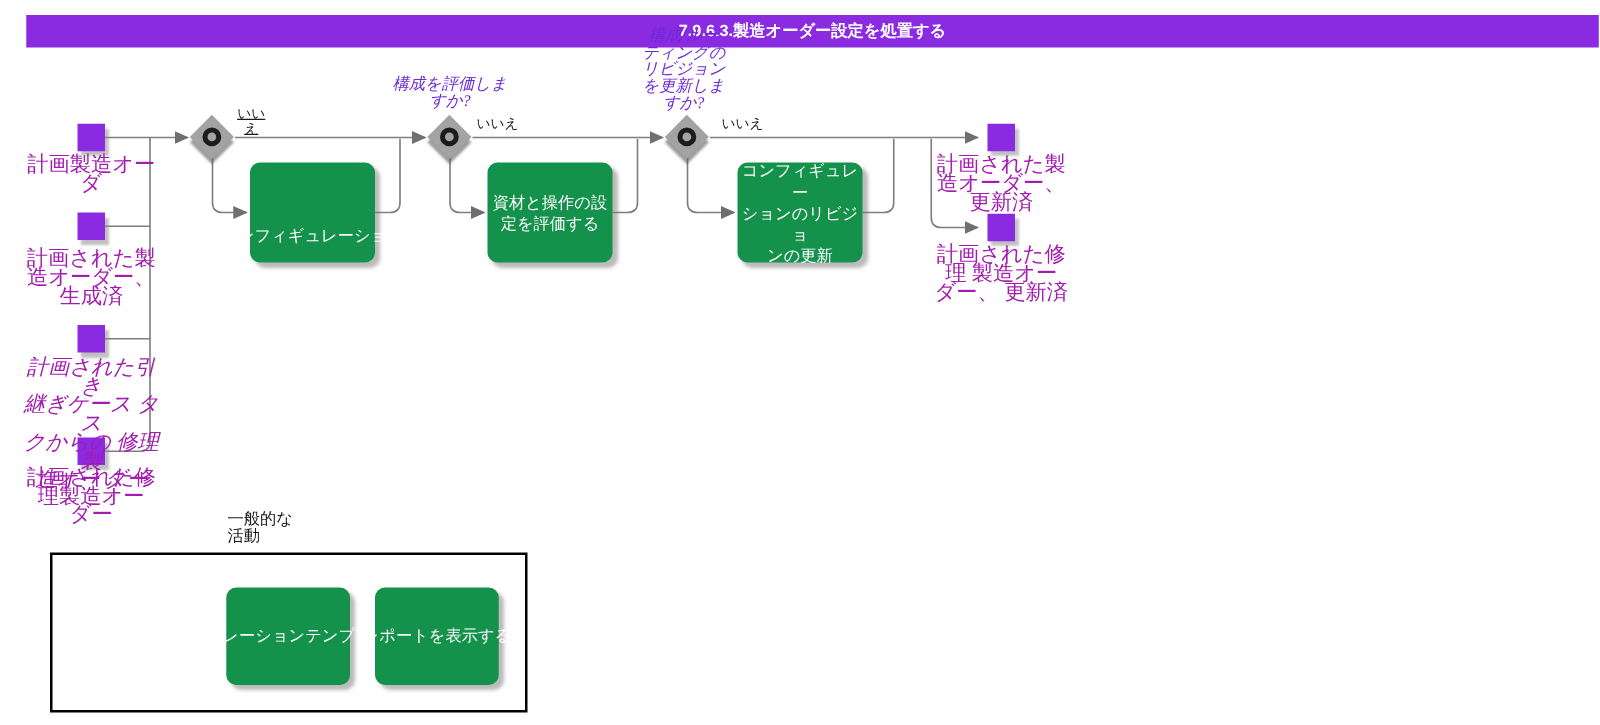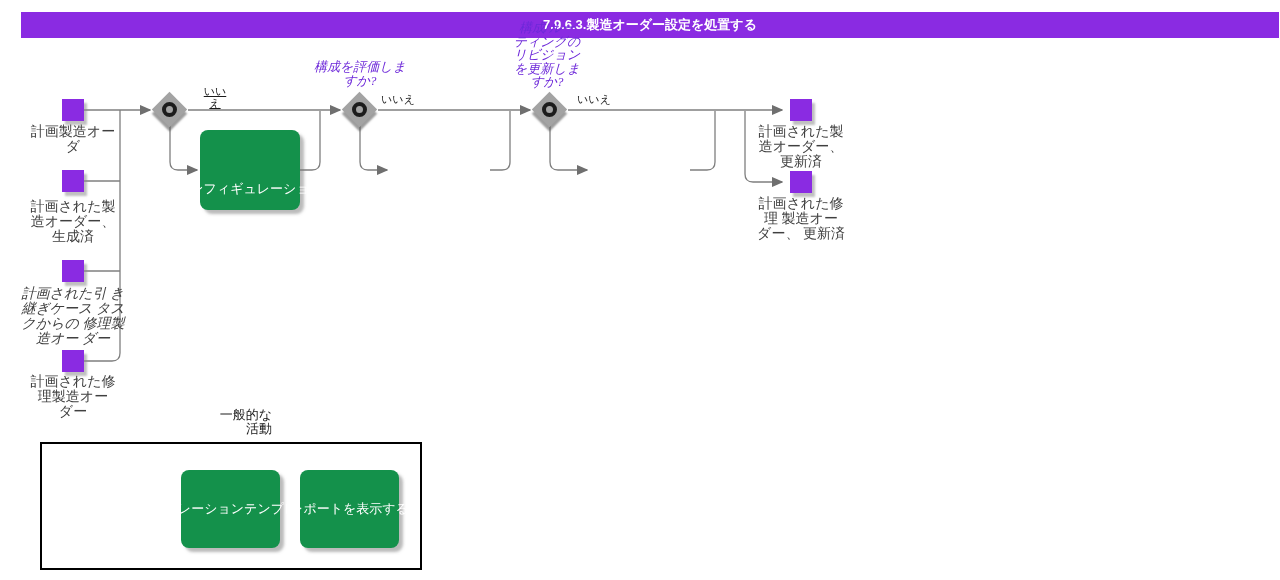--- a/index.html
+++ b/index.html
@@ -10,21 +10,21 @@
   .banner { position:absolute; left:21px; top:12px; width:1258px; height:26px;
     background:#8A2BE2; display:flex; align-items:center; justify-content:center; z-index:1; }
   .banner span { color:#fff; font-family:"Liberation Sans", sans-serif;
     font-weight:bold; font-size:13px; }
 
   svg.wires { position:absolute; left:0; top:0; z-index:2; }
 
   .dataobj { position:absolute; width:22px; height:22px; background:#8A2BE2;
     box-shadow:3px 4px 2px rgba(140,140,140,.55); z-index:3; }
 
-  .nodelabel { position:absolute; color:#404040; font-size:14px; line-height:15px;
+  .nodelabel { position:absolute; color:#a21caf; font-size:17px; line-height:15px;
     text-align:center; white-space:pre-line; z-index:3; }
 
   .gw { position:absolute; width:25px; height:25px; background:#a3a3a3;
     transform:rotate(45deg); box-shadow:3px 3px 2px rgba(90,90,90,.6); z-index:3; }
   .gw-circle { position:absolute; width:15px; height:15px; border:4px solid #1c1c1c;
     border-radius:50%; z-index:4; }
 
   .qlabel { position:absolute; color:#6d28d9; font-size:13px; line-height:13.5px;
     text-align:center; white-space:pre-line; z-index:3;font-style:italic; }
   .nolabel { position:absolute; color:#1a1a1a; font-size:11px; line-height:12px;
@@ -33,21 +33,21 @@
   .activity { position:absolute; width:100px; height:80px; background:#14914B;
     border-radius:8px; box-shadow:4px 4px 3px rgba(120,120,120,.5);
     display:flex; align-items:center; justify-content:center; z-index:3; }
   .activity .txt { color:#fff; font-size:13px; line-height:17px; text-align:center;
     white-space:pre-line; position:relative; z-index:6; }
   .activity .txt.nowrap { white-space:nowrap;margin-top:36px; }
 
   .panel { position:absolute; left:40px; top:442px; width:382px; height:128px;
     border:2px solid #000; background:#fff; z-index:2; }
   .panel-heading { position:absolute; left:182px; top:408px; width:90px;
-    font-size:13px; line-height:14px; text-align:right; white-space:pre-line;
+    font-size:13px; line-height:14px; text-align:left; white-space:pre-line;
     color:#1a1a1a; z-index:3; }
   .g-activity { position:absolute; width:99px; height:78px; background:#14914B;
     border-radius:8px; box-shadow:4px 4px 3px rgba(120,120,120,.5);
     display:flex; align-items:center; justify-content:center; z-index:3; }
   .g-activity .txt { color:#fff; font-size:13px; white-space:nowrap;
     position:relative; z-index:6; }
 </style>
 </head>
 <body>
 
@@ -104,41 +104,50 @@
 
   <div class="nodelabel" style="left:746px; top:124px; width:110px;">計画された製
 造オーダー、
 更新済</div>
   <div class="nodelabel" style="left:746px; top:196px; width:110px;">計画された修
 理 製造オー
 ダー、 更新済</div>
 
   <div class="gw" style="left:157px; top:97px;"></div>
   <div class="gw-circle" style="left:162px; top:102px;"></div>
-  <div class="nolabel" style="left:198px; top:85px; width:34px;text-decoration:underline;">いい
+  <div class="nolabel" style="left:184px; top:85px; width:34px;text-decoration:underline;">いい
 え</div>
 
   <div class="gw" style="left:347px; top:97px;"></div>
   <div class="gw-circle" style="left:352px; top:102px;"></div>
   <div class="qlabel" style="left:300px; top:60px; width:120px;">構成を評価しま
 すか?</div>
   <div class="nolabel" style="left:378px; top:93px; width:40px;">いいえ</div>
 
   <div class="gw" style="left:537px; top:97px;"></div>
   <div class="gw-circle" style="left:542px; top:102px;"></div>
   <div class="qlabel" style="left:487px; top:21px; width:120px;">構成/ルー
 ティングの
 リビジョン
 を更新しま
 すか?</div>
   <div class="nolabel" style="left:574px; top:93px; width:40px;">いいえ</div>
 
   <div class="activity" style="left:200px; top:130px;">
     <span class="txt nowrap">コンフィギュレーション</span>
   </div>
+  <div class="activity" style="left:390px; top:130px;">
+    <span class="txt">資材と操作の設
+定を評価する</span>
+  </div>
+  <div class="activity" style="left:590px; top:130px;">
+    <span class="txt">コンフィギュレー
+ションのリビジョ
+ンの更新</span>
+  </div>
 
   <div class="panel-heading">一般的な
 活動</div>
   <div class="panel"></div>
 
   <div class="g-activity" style="left:181px; top:470px;">
     <span class="txt">コンフィギュレーションテンプレートの編集</span>
   </div>
   <div class="g-activity" style="left:300px; top:470px;">
     <span class="txt">レポートを表示する</span>

